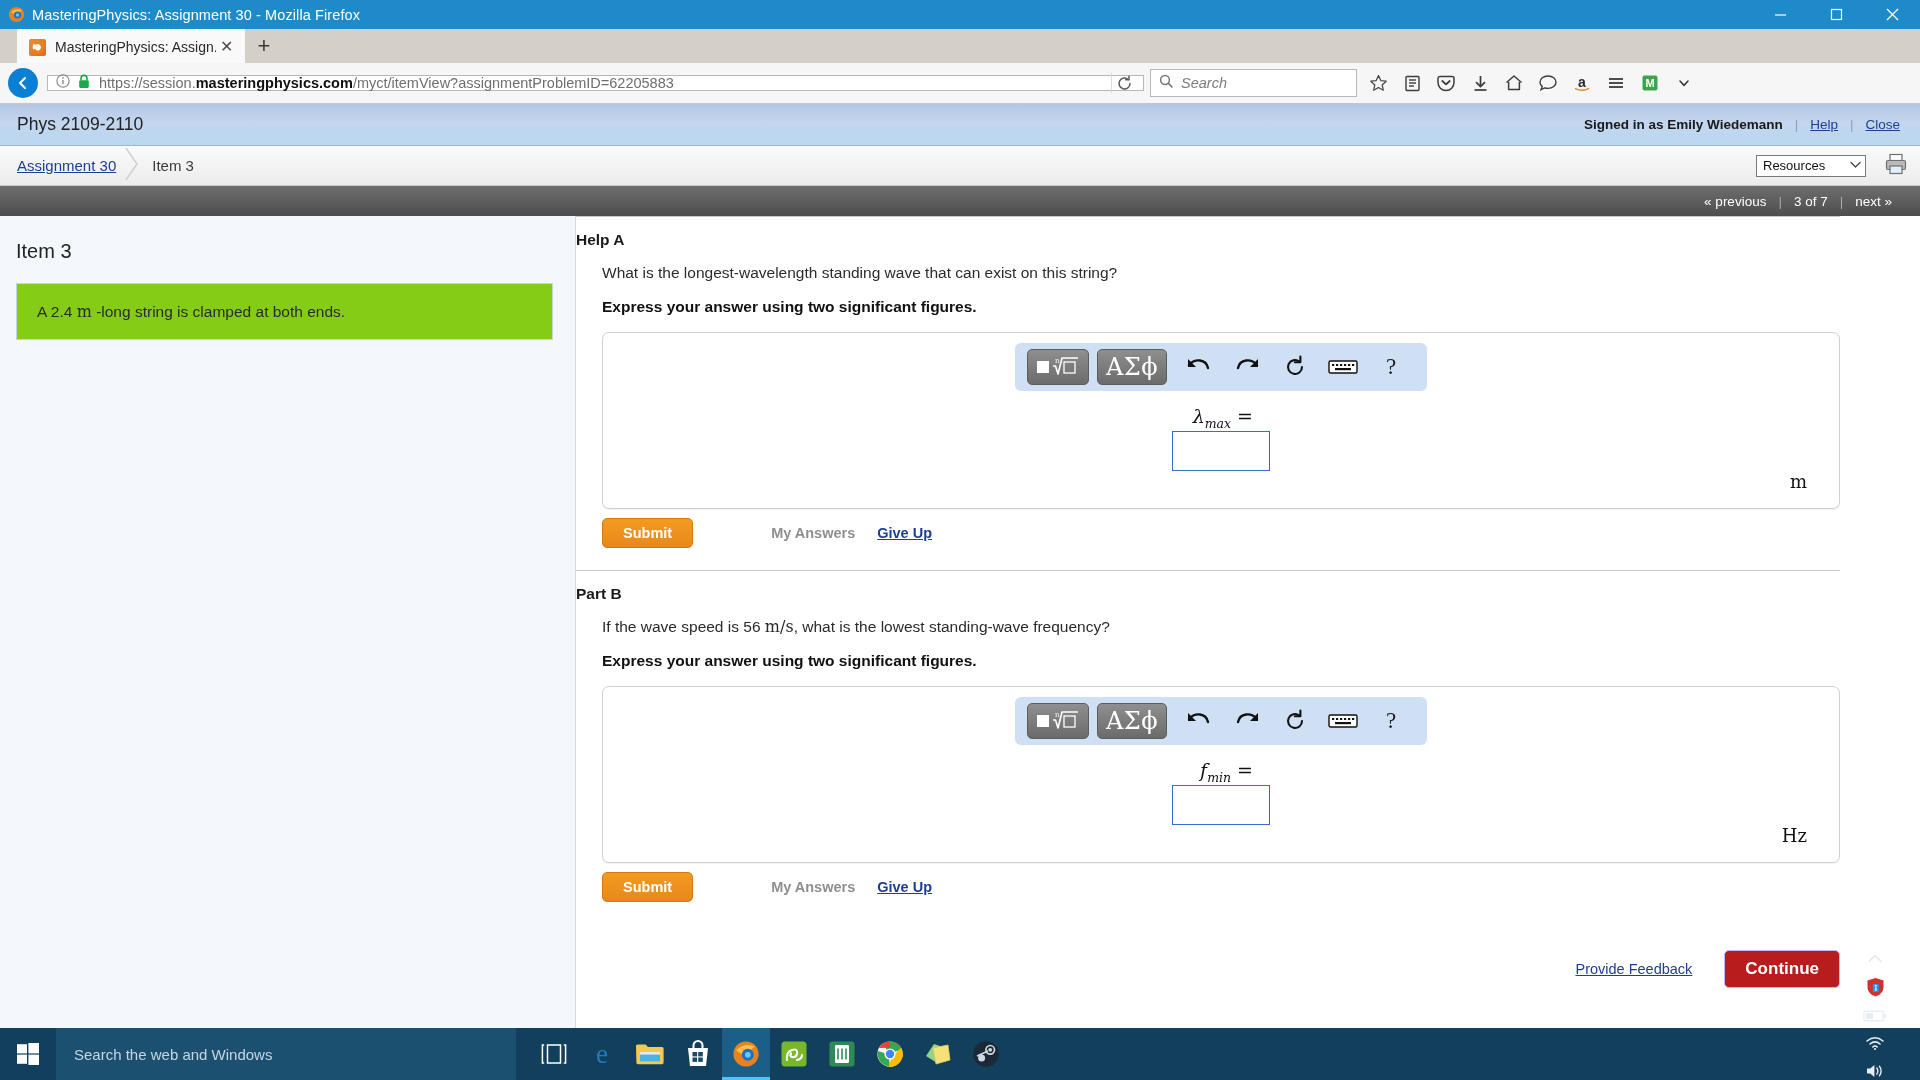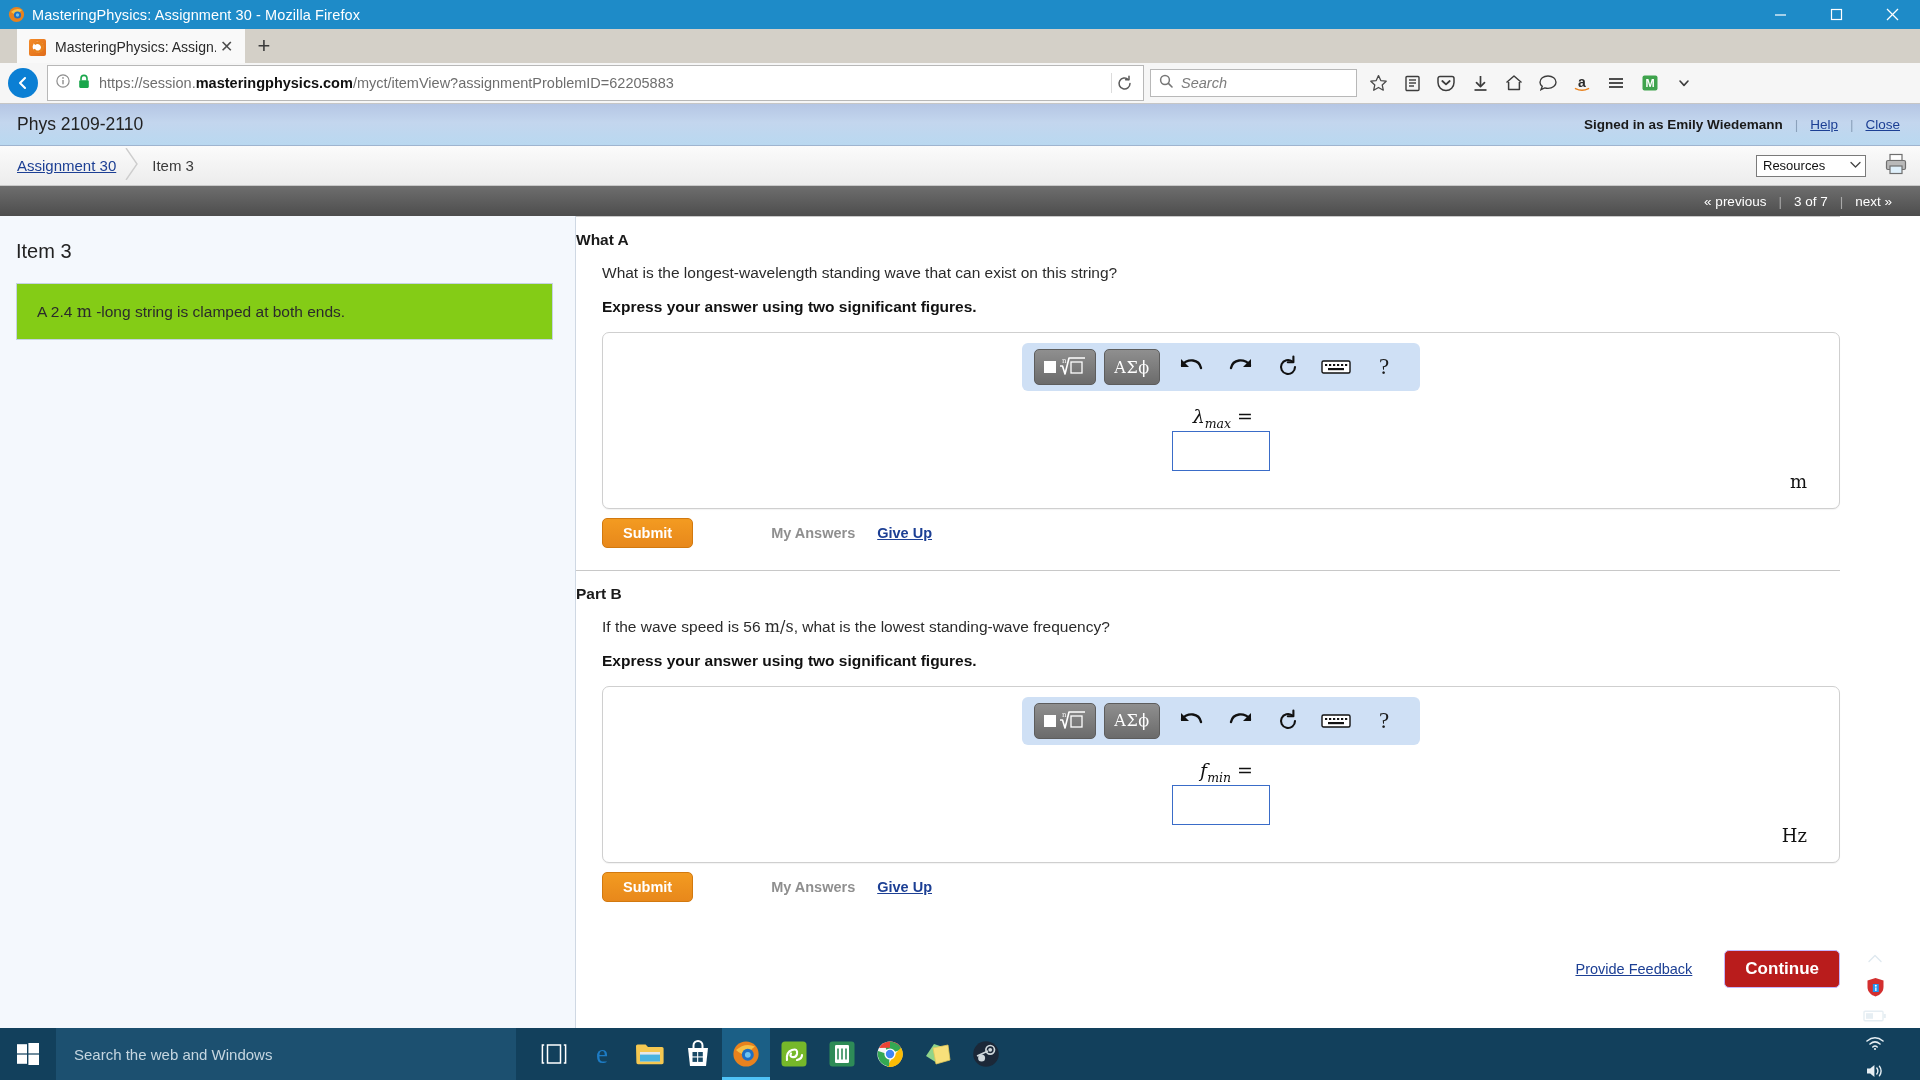--- a/index.html
+++ b/index.html
@@ -49,21 +49,21 @@
   
   .navbar {
     height: 41px; background: #f6f6f6; display: flex; align-items: center;
     padding: 0 8px; flex: 0 0 41px; border-bottom: 1px solid #c6c6c6;
   }
   .backbtn {
     width: 30px; height: 30px; border-radius: 50%; background: #0b7fd4;
     display: flex; align-items: center; justify-content: center; margin-right: 9px; flex: 0 0 30px;
   }
   .urlbox {
-    flex: 1 1 auto; height: 36px; background: #ffffff; border: 1px solid #b8b8b8;
+    flex: 1 1 auto; height: 16px; background: #ffffff; border: 1px solid #b8b8b8;
     display: flex; align-items: center; padding: 0 6px 0 8px; max-width: 1097px;
   }
   .url-ident { display:flex; align-items:center; gap: 8px; margin-right: 9px; }
   .url-text { font-size: 14.5px; color: #6e6e6e; white-space: nowrap; overflow: hidden; flex: 1 1 auto; }
   .url-text b { color: #111; font-weight: 700; }
   .url-reload { width: 26px; display:flex; align-items:center; justify-content:center;
                 border-left: 1px solid #dcdcdc; height: 20px; }
   .searchbox {
     width: 207px; height: 28px; background: #fff; border: 1px solid #b8b8b8;
     display: flex; align-items: center; padding: 0 8px; margin-left: 6px; flex: 0 0 207px;
@@ -139,21 +139,21 @@
   .mathtoolbar {
     background: #cfe0f5; border-radius: 6px; padding: 6px 12px;
     display: flex; align-items: center; gap: 0; width: max-content; margin: 0 auto;
   }
   .mbtn {
     height: 36px; min-width: 56px; border-radius: 5px;
     background: linear-gradient(to bottom,#8f8f8f,#6b6b6b);
     border: 1px solid #5d5d5d; color: #fff; display: flex; align-items: center;
     justify-content: center; margin-right: 8px; padding: 0 8px;
   }
-  .mbtn.greek { font-family: "DejaVu Serif", serif; font-size: 16px; letter-spacing: .5px; }
+  .mbtn.greek { font-family: "DejaVu Serif", serif; font-size: 24px; letter-spacing: .5px; }
   .micon { width: 48px; height: 36px; display: flex; align-items: center; justify-content: center; }
   .micon svg { display:block; }
   .micon.q { font-size: 23px; color: #1c1c1c; font-family: "Liberation Serif", serif; }
 
   .ansrow { display: flex; align-items: center; padding: 14px 4px 4px 4px; flex-direction: column; }
   .varlabel { font-family: "DejaVu Serif", serif; font-size: 19px; color: #111; width: 92px; text-align: right; padding-right: 14px; }
   .varlabel i { font-style: italic; }
   .varlabel sub { font-size: 12.5px; font-style: italic; }
   .ansinput { width: 98px; height: 40px; border: 1px solid #3a6cc8; background: #fff; }
   .unit { margin-left: auto; font-family: "DejaVu Serif", serif; font-size: 18px; color: #111; padding-right: 16px; }
@@ -402,21 +402,21 @@
       <div class="prob-box">
         <span>A 2.4 </span><span class="mathit">m</span><span> -long string is clamped at both ends.</span>
       </div>
     </div>
 
     <div class="rightpane">
 
       <div class="part">
         <div class="hr"></div>
         <div class="part-inner">
-          <div class="part-title">What A</div>
+          <div class="part-title">Help A</div>
           <div class="q-text"><span>What is the longest-wavelength standing wave that can exist on this string?</span><span class="mathit"></span><span></span></div>
           <div class="q-bold">Express your answer using two significant figures.</div>
 
           <div class="ansbox">
             <div class="mathtoolbar">
               <div class="mbtn">
                 <svg width="44" height="24" viewBox="0 0 44 24">
                   <rect x="1" y="6" width="12" height="12" fill="#fff"></rect>
                   <path d="M17 11 L19.5 11 L22 19 L26 3 L42 3" fill="none" stroke="#fff" stroke-width="1.6" stroke-linejoin="round"></path>
                   <rect x="28" y="7" width="11" height="11" fill="none" stroke="#fff" stroke-width="1.3"></rect>

